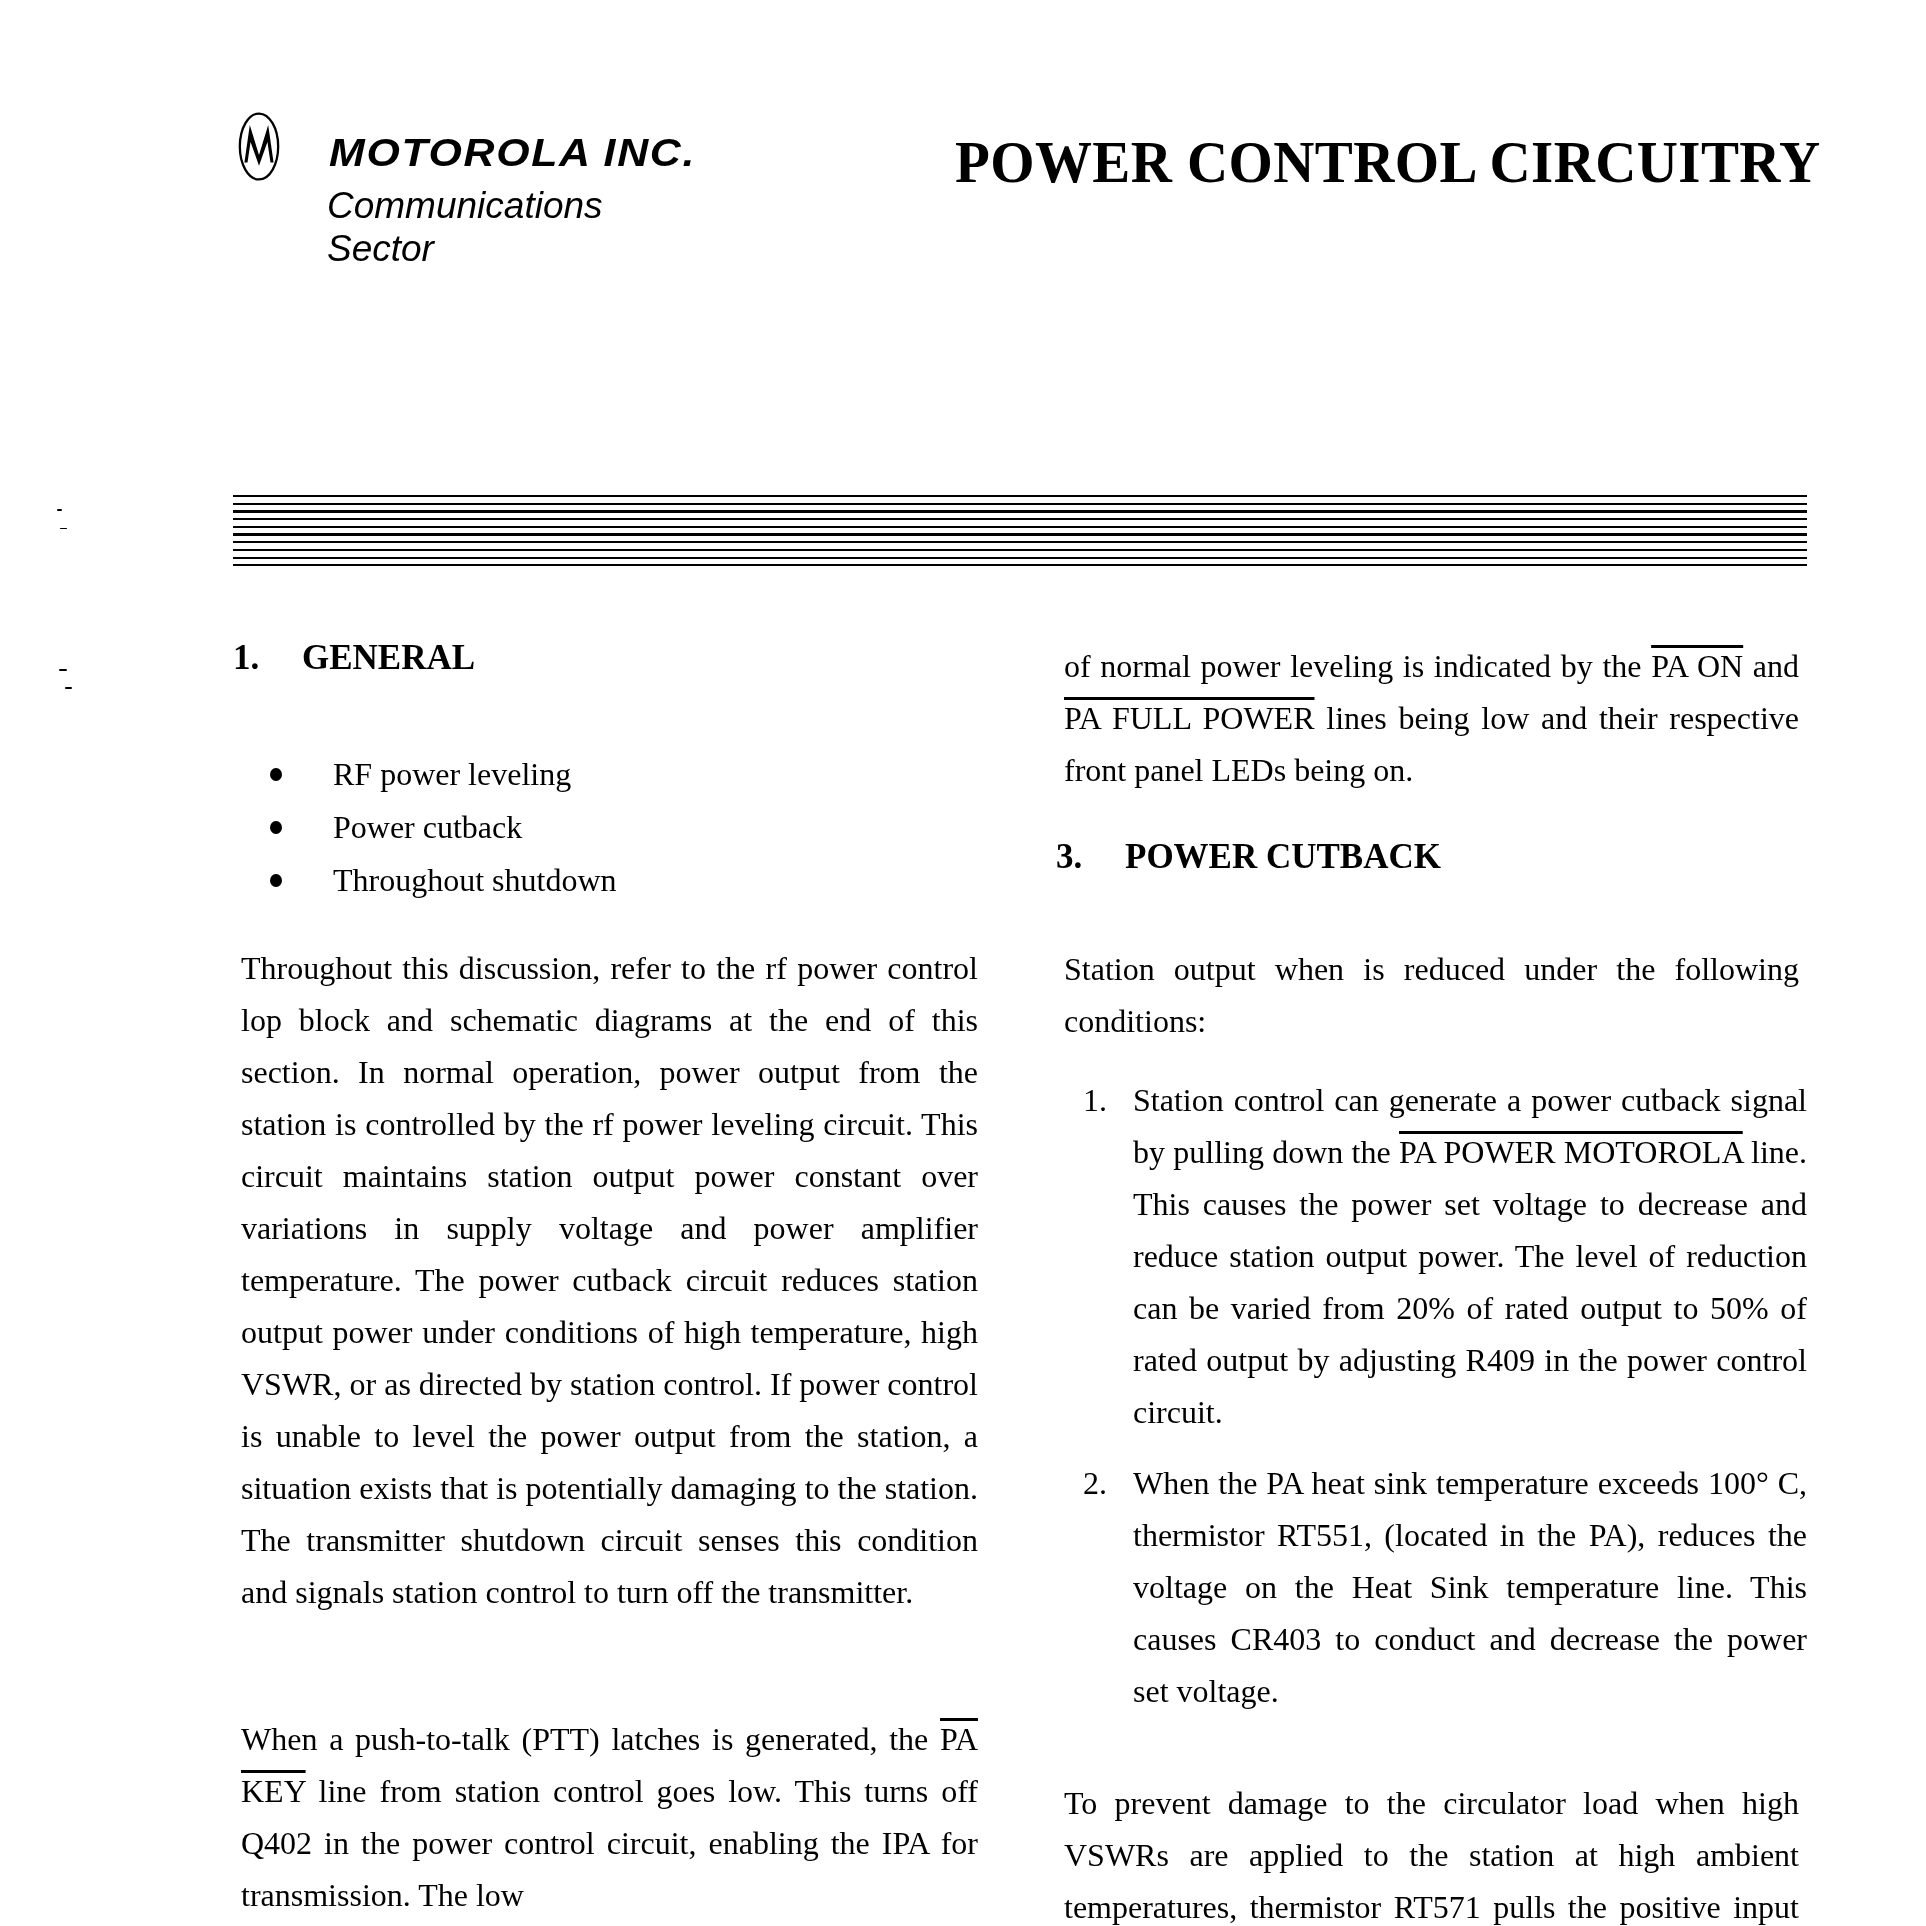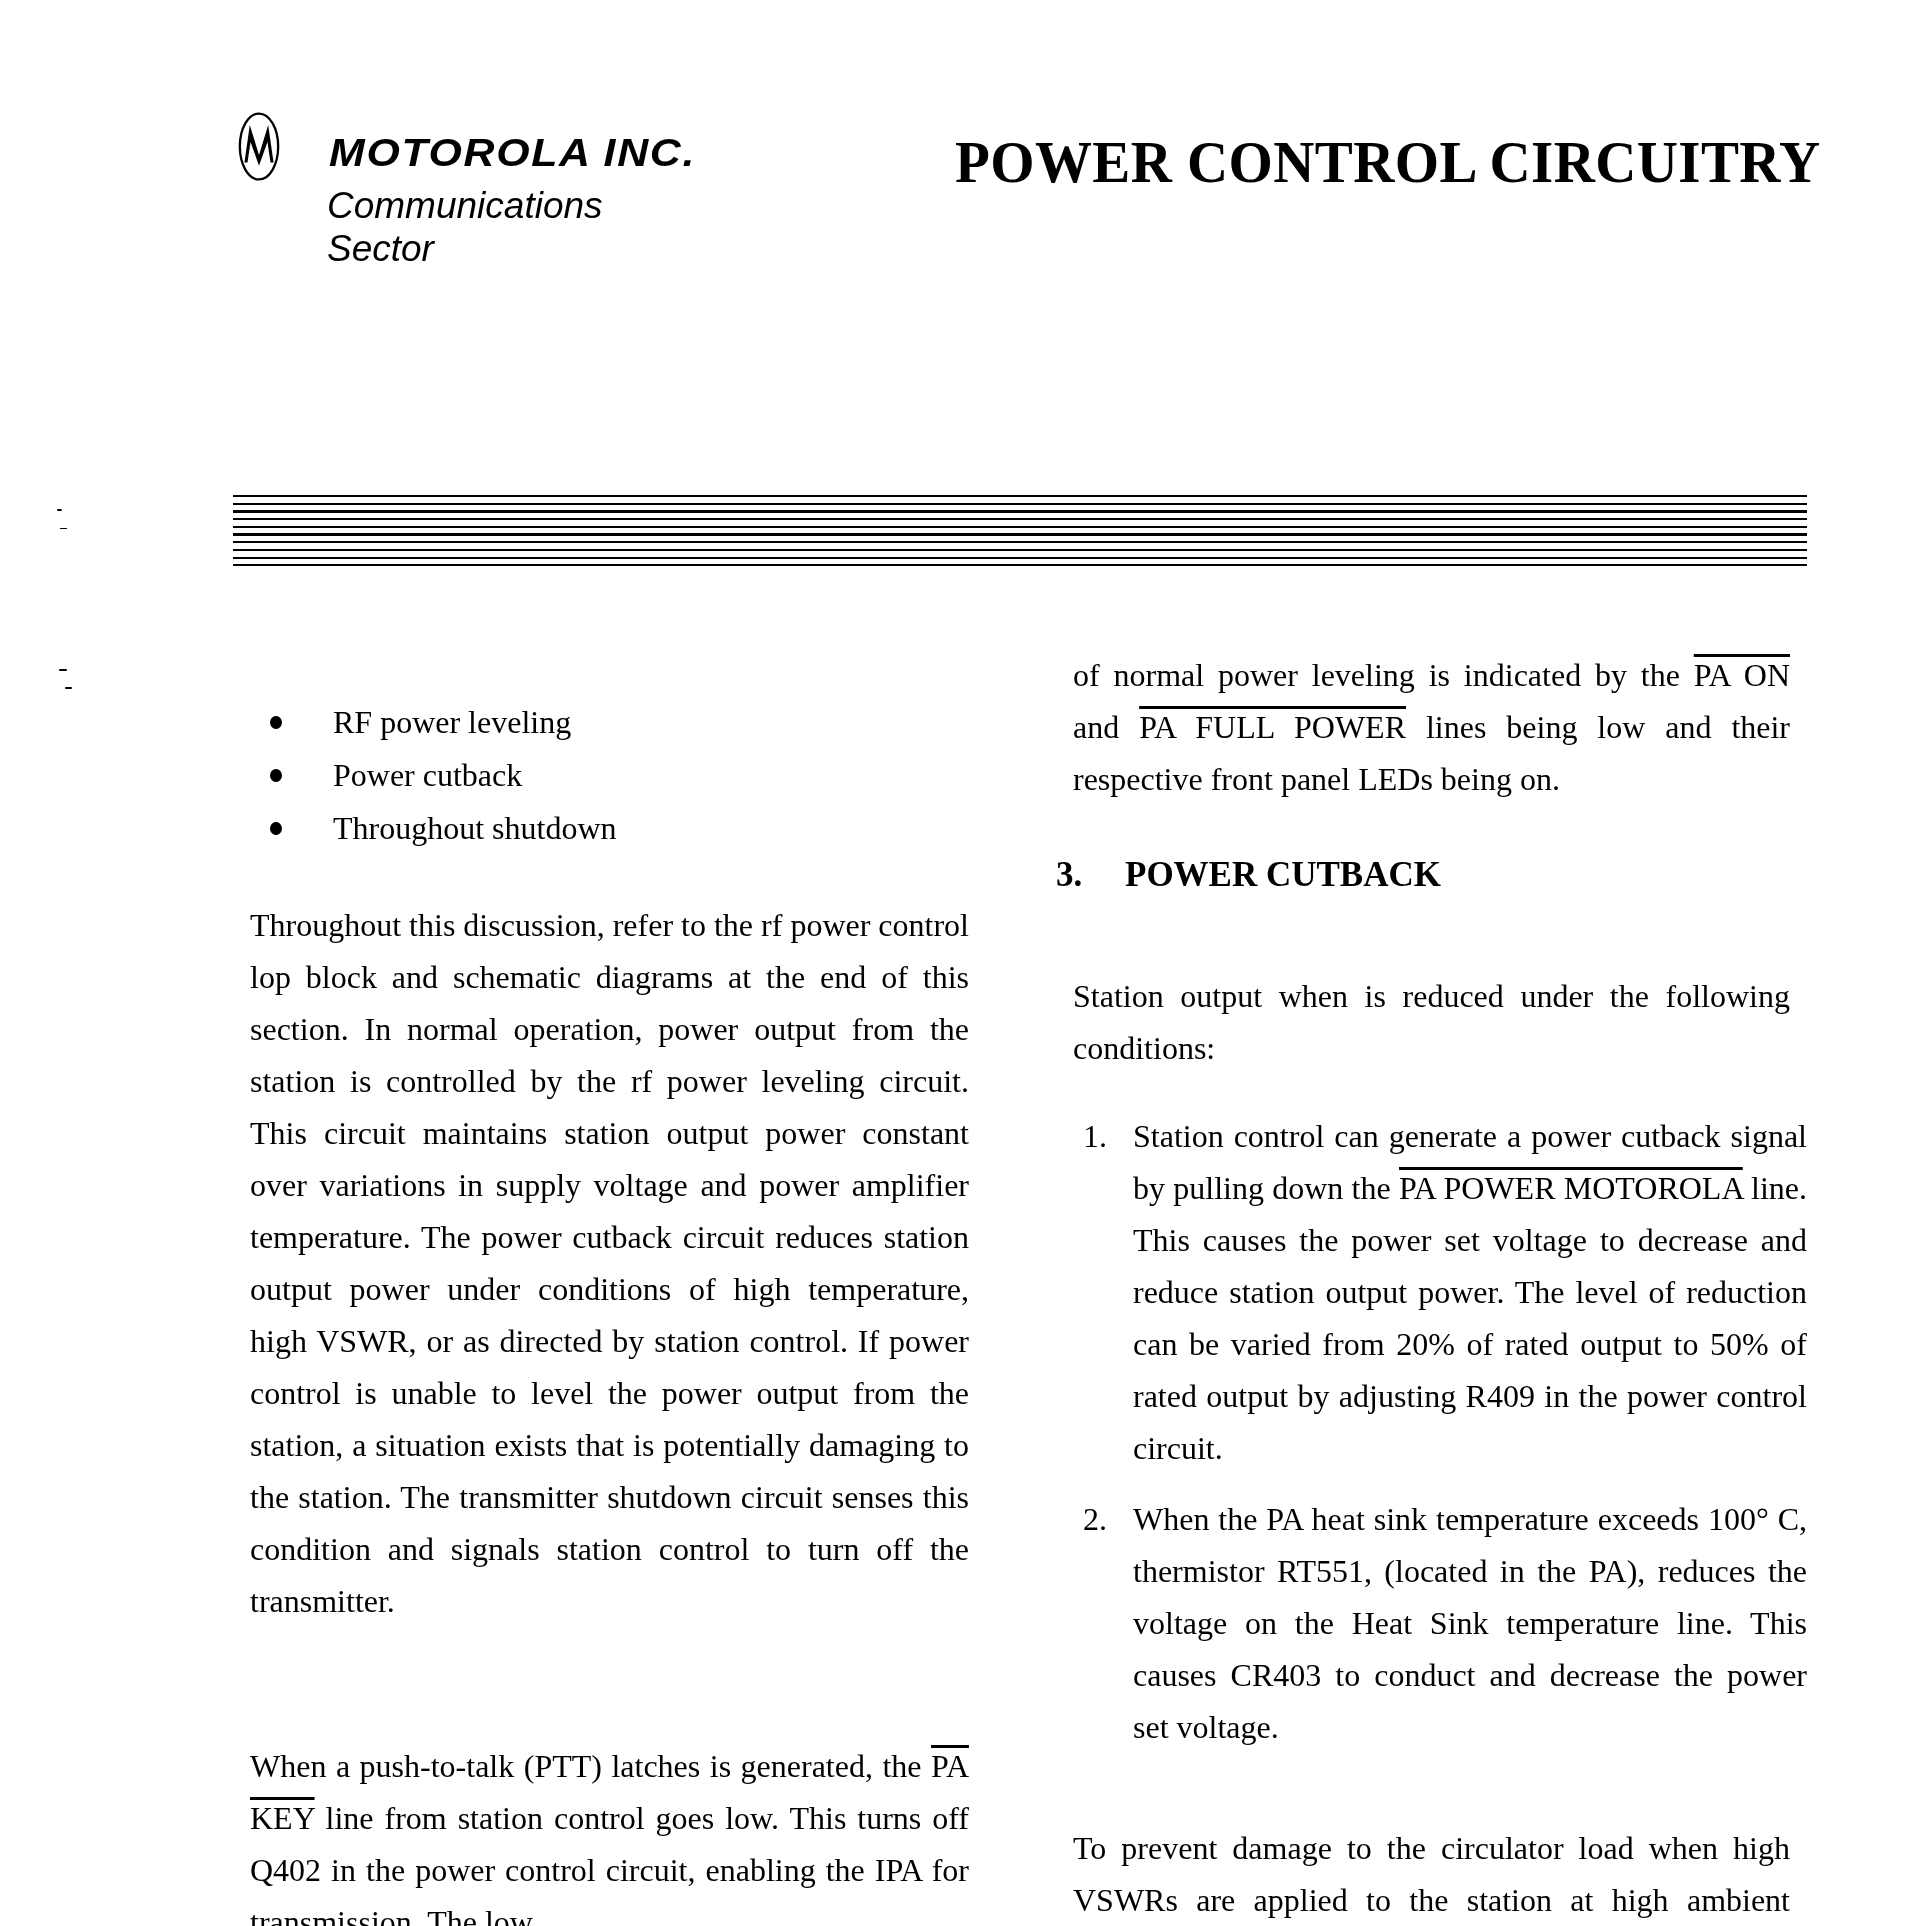--- a/index.html
+++ b/index.html
@@ -18,21 +18,21 @@
   #rules { left: 233px; top: 495px; width: 1574px; }
   #rules .rule { height: 2.3px; background: #000; margin-bottom: 5.4px; }
 
   
   .col { position: absolute; top: 632px; font-family: "Liberation Serif", "DejaVu Serif", serif; font-size: 32px; line-height: 52px; text-align: justify; }
   #col-left { left: 233px; width: 753px; }
   #col-right { left: 1056px; width: 751px; top: 632px; }
 
   h2.sec { margin: 0; font-size: 35px; font-weight: bold; line-height: 52px; }
   h2.sec .num { display: inline-block; width: 69px; }
-  p { margin: 17px; }
+  p { margin: 8px; }
   .gap-h { height: 52px; }
   .gap-p { height: 27px; }
 
   ul.bullets { list-style: none; margin: 0; padding: 0; }
   ul.bullets li { position: relative; padding-left: 100px; line-height: 53px; }
   ul.bullets li .dot { position: absolute; left: 37px; top: 20px; width: 11.6px; height: 13px; border-radius: 50%; background: #000; }
 
   ol.conds { list-style: none; margin: 0; padding: 0; }
   ol.conds li { position: relative; padding-left: 77px; }
   ol.conds li .n { position: absolute; left: 27px; top: 0; }
@@ -67,20 +67,23 @@
   <div class="rule"></div>
   <div class="rule"></div>
   <div class="rule"></div>
   <div class="rule"></div>
   <div class="rule"></div>
   <div class="rule"></div>
   <div class="rule"></div>
 </div>
 
 <div id="col-left" class="col">
+  <h2 class="sec">
+    <span class="num">1.</span><span>GENERAL</span>
+  </h2>
   <div class="gap-h"></div>
   <div style="height:11.6px"></div>
   <ul class="bullets">
     <li><span class="dot"></span><span>RF power leveling</span></li>
     <li><span class="dot"></span><span>Power cutback</span></li>
     <li><span class="dot"></span><span>Throughout shutdown</span></li>
   </ul>
   <div class="gap-p"></div>
   <p>Throughout this discussion, refer to the rf power control lop block and schematic diagrams at the end of this section. In normal operation, power output from the station is controlled by the rf power leveling circuit. This circuit maintains station output power constant over variations in supply voltage and power amplifier temperature. The power cutback circuit reduces station output power under conditions of high temperature, high VSWR, or as directed by station control. If power control is unable to level the power output from the station, a situation exists that is potentially damaging to the station. The transmitter shutdown circuit senses this condition and signals station control to turn off the transmitter.</p>
   <div class="gap-p"></div>

